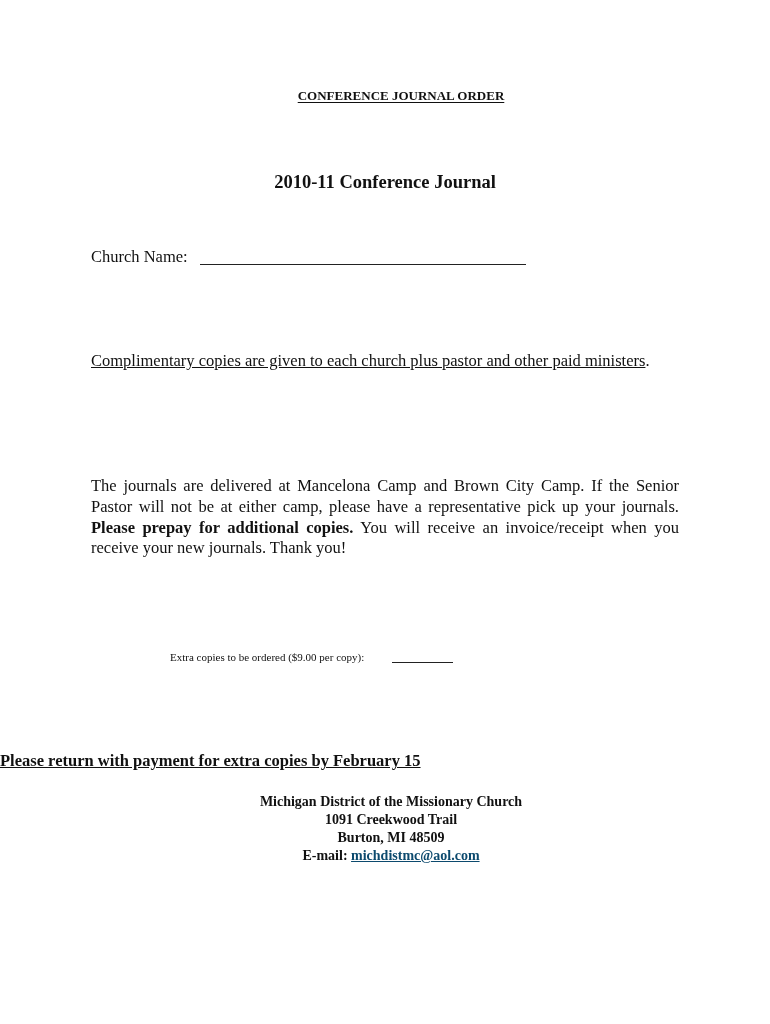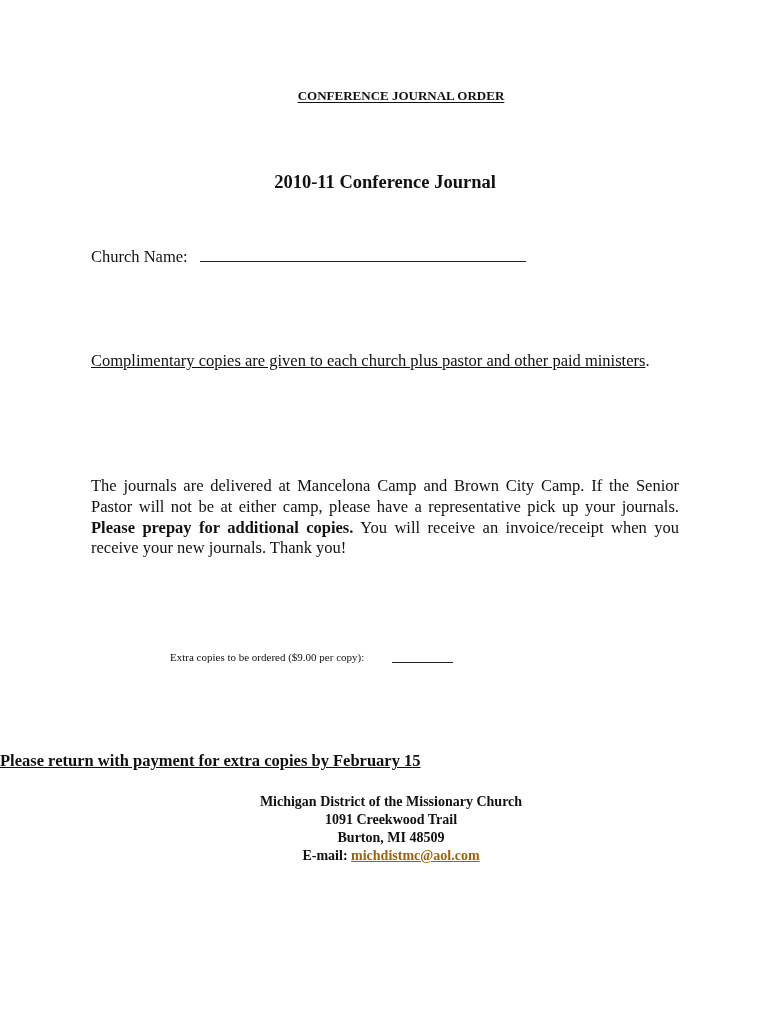--- a/index.html
+++ b/index.html
@@ -2,33 +2,33 @@
 <html><head>
 <meta charset="utf-8">
 <style>
   html, body { margin:0; padding:0; background:#ffffff; }
   body { width:770px; height:1024px; position:relative; overflow:hidden;
          font-family:"Liberation Serif", serif; color:#111; }
   .abs { position:absolute; }
   .title { left:16px; width:770px; top:88px; text-align:center; font-weight:bold;
            font-size:13px; text-decoration:underline; text-underline-offset:2px; }
   .subtitle { left:0; width:770px; top:133px; text-align:center; font-weight:bold; font-size:18.5px;margin-top:39px; }
-  .church { left:91px; top:247px; font-size:16.5px; display:flex; align-items:flex-start; }
+  .church { left:91px; top:247px; font-size:16.5px; display:flex; align-items:center; }
   .church .line { display:inline-block; width:326px; border-bottom:1.2px solid #222; margin-left:12px; height:14px; }
   .para { left:91px; width:588px; font-size:16.5px; line-height:20.8px; text-align:justify; }
   .p1 { top:351px; }
   .p1 .u { text-decoration:underline; }
   .p2 { top:476px; }
   .p2 b { font-weight:bold; }
   .extra { left:170px; top:648px; font-size:11px; display:flex; align-items:flex-end; }
   .extra .line { display:inline-block; width:61px; border-bottom:1.2px solid #222; margin-left:28px; height:14px; }
   .deadline { left:0; width:770px; top:751px; font-weight:bold; font-size:16.5px;
               text-decoration:underline; }
   .addr { left:0; width:764px; top:793px; text-align:center; font-weight:bold; font-size:14px; line-height:18px;padding-left:9px; }
-  .addr a { color:#a16207; text-decoration:underline; }
+  .addr a { color:#0c4a6e; text-decoration:underline; }
 </style>
 </head>
 <body>
 
 <div class="abs title">CONFERENCE JOURNAL ORDER</div>
 <div class="abs subtitle">2010-11 Conference Journal</div>
 
 <div class="abs church">
   <span>Church Name:</span>
   <span class="line"></span>

